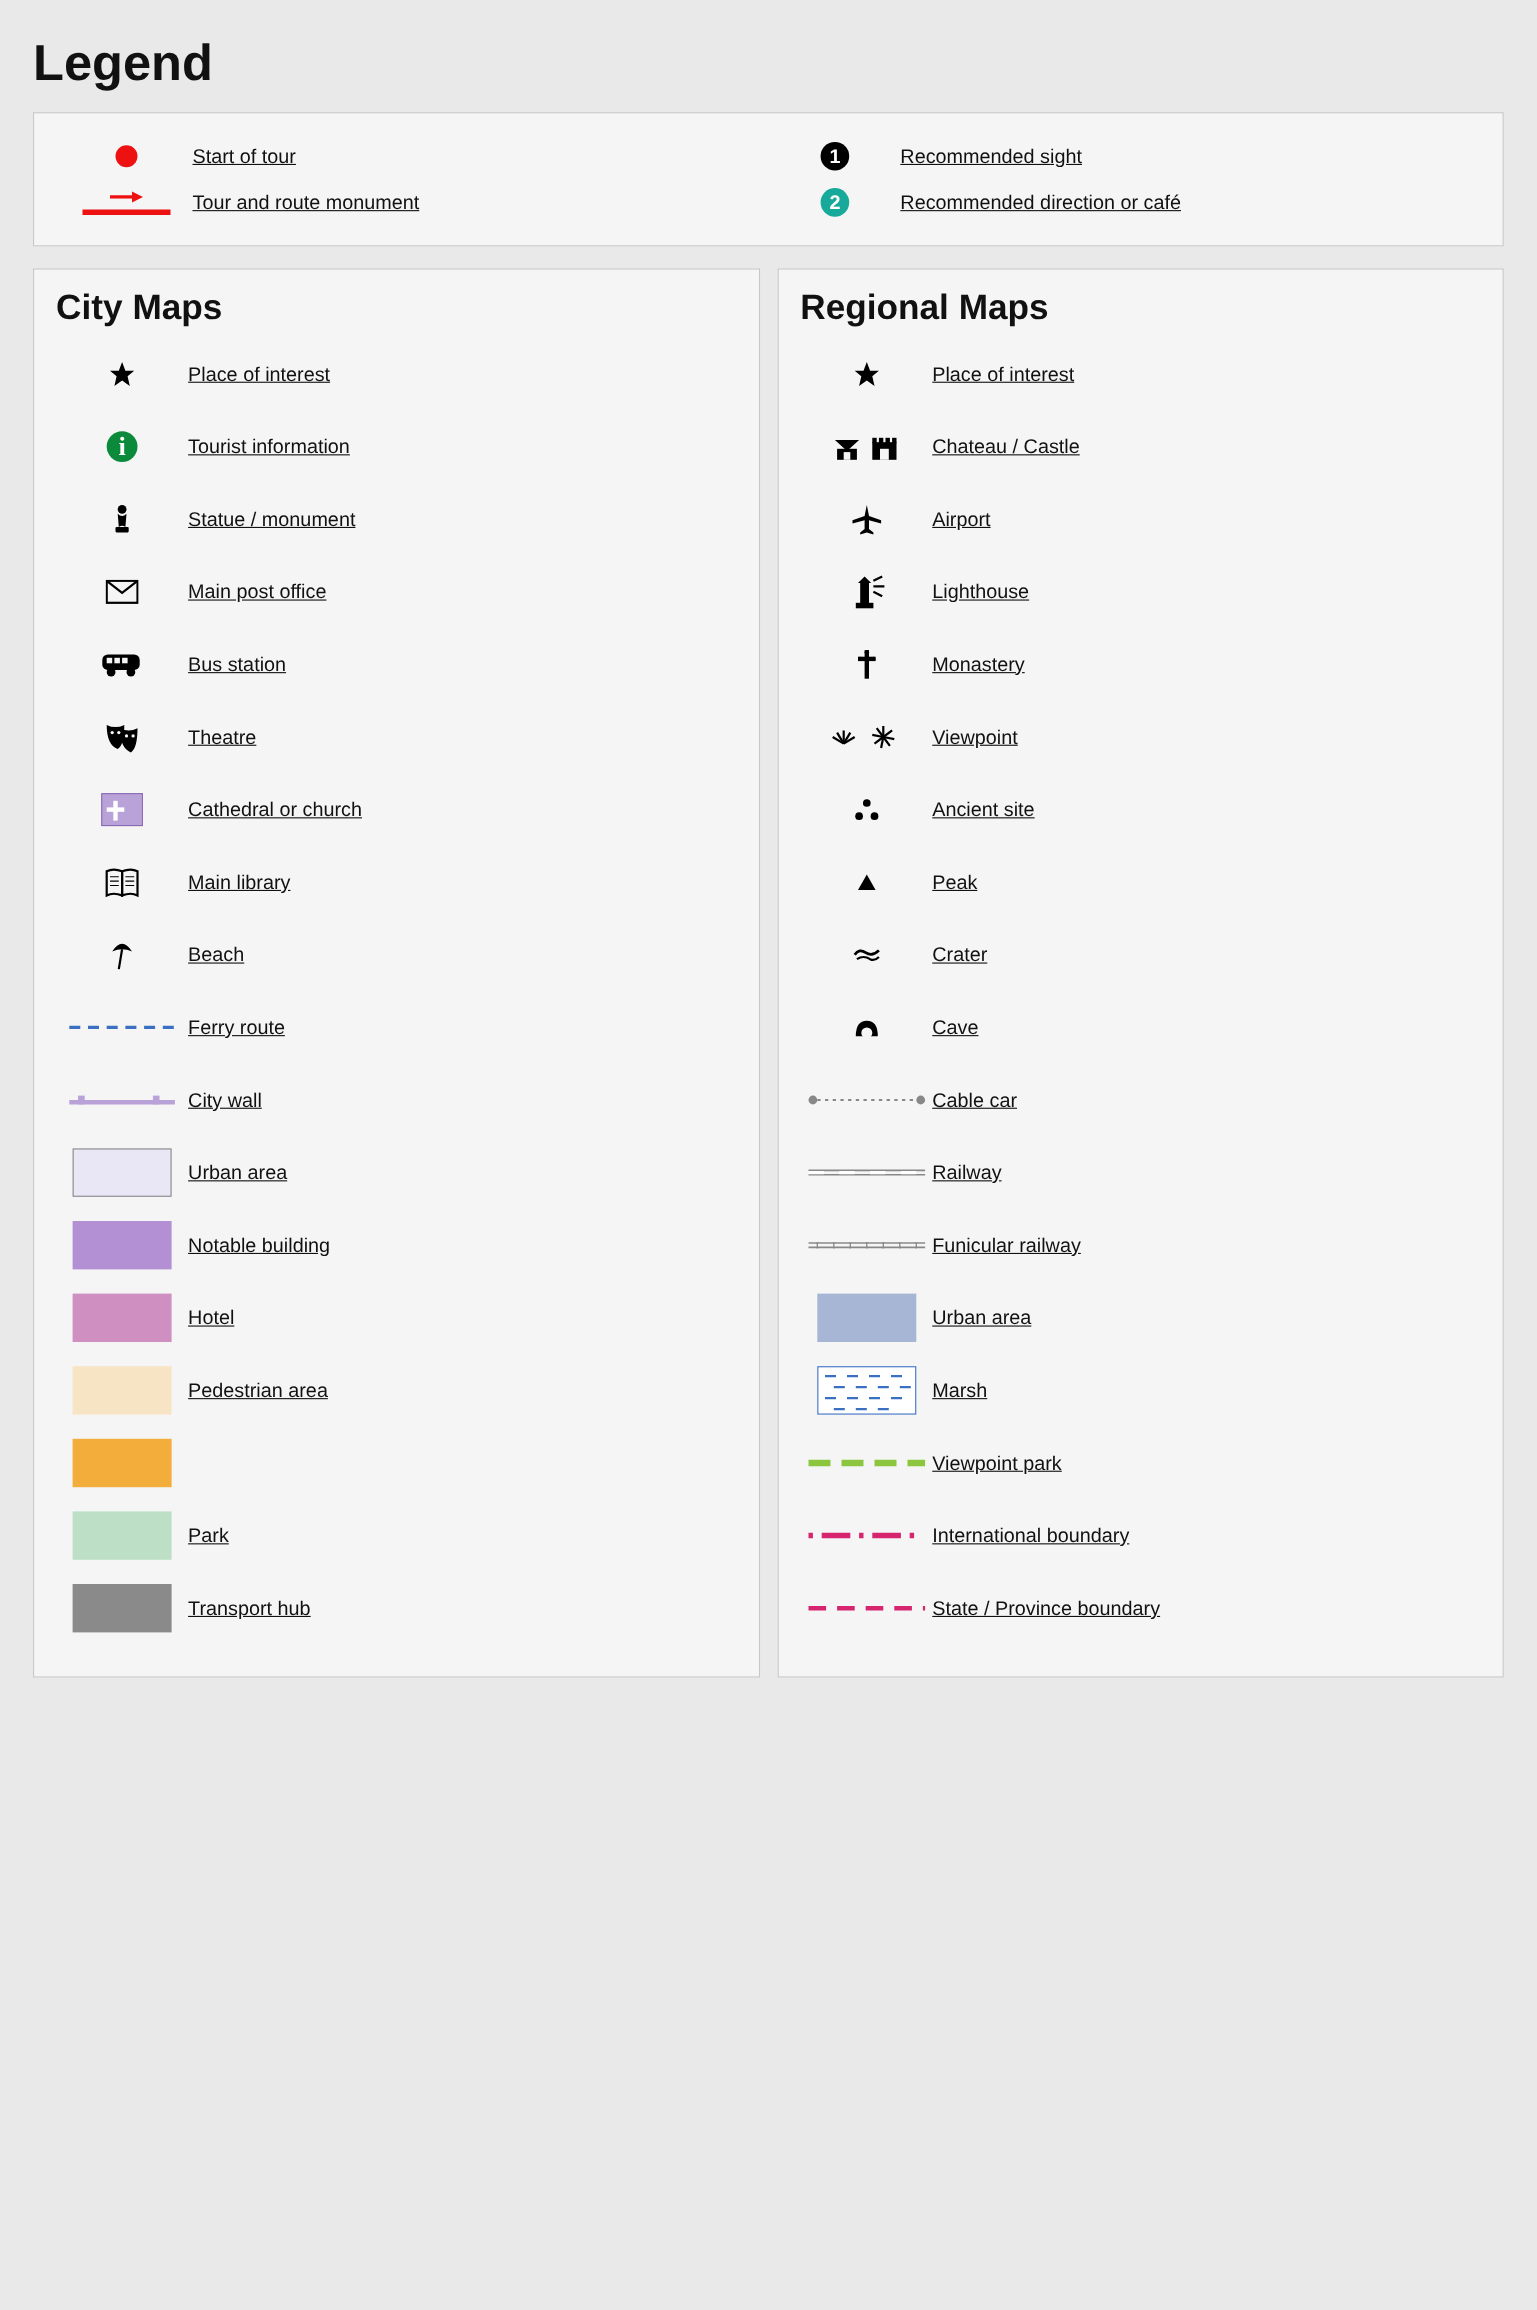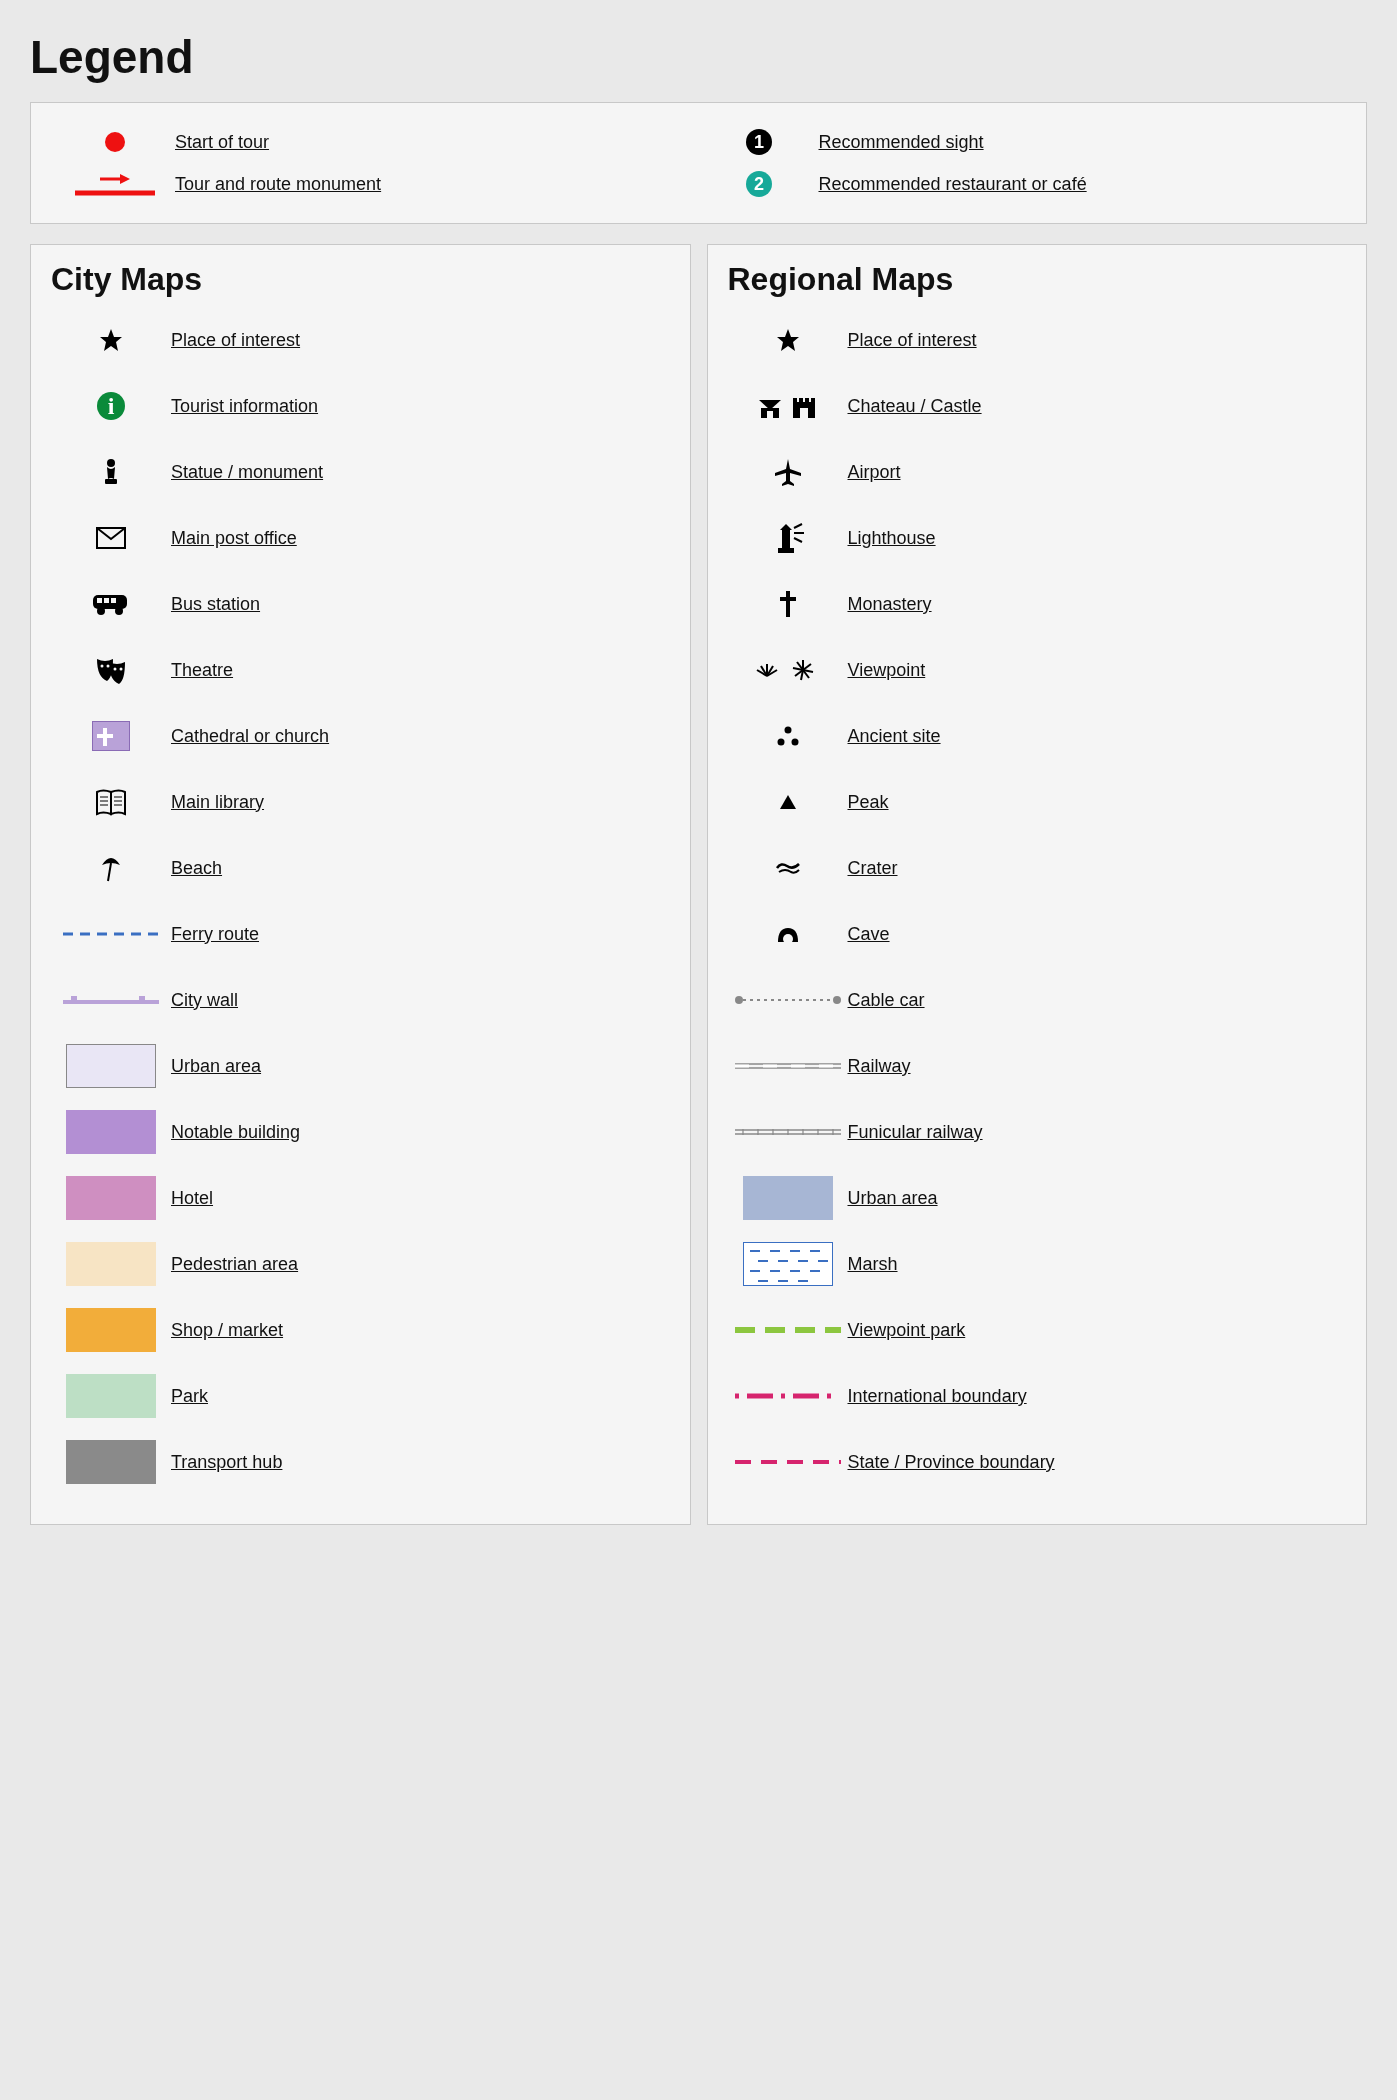--- a/index.html
+++ b/index.html
@@ -105,21 +105,21 @@
     </div>
     <div class="lbl">Tour and route monument</div>
   </div>
   <div class="top-item">
     <div class="sym">
       <svg width="30" height="30">
           <circle cx="15" cy="15" r="13" fill="#17a999"></circle>
           <text x="15" y="21" font-size="18" font-weight="bold" fill="#fff" text-anchor="middle" font-family="Arial">2</text>
         </svg>
     </div>
-    <div class="lbl">Recommended restaurant or café</div>
+    <div class="lbl">Recommended direction or café</div>
   </div>
 </div>
 
 <div class="lower">
 
   <div class="panel">
     <h2>City Maps</h2>
 
     <div class="row">
       <div class="sym">
@@ -270,21 +270,20 @@
       <div class="sym">
           <div class="swatch nb" style="background:#f7e4c4"></div>
         </div>
       <div class="lbl">Pedestrian area</div>
     </div>
 
     <div class="row">
       <div class="sym">
           <div class="swatch nb" style="background:#f2ad3a"></div>
         </div>
-      <div class="lbl">Shop / market</div>
     </div>
 
     <div class="row">
       <div class="sym">
           <div class="swatch nb" style="background:#bddfc5"></div>
         </div>
       <div class="lbl">Park</div>
     </div>
 
     <div class="row">

